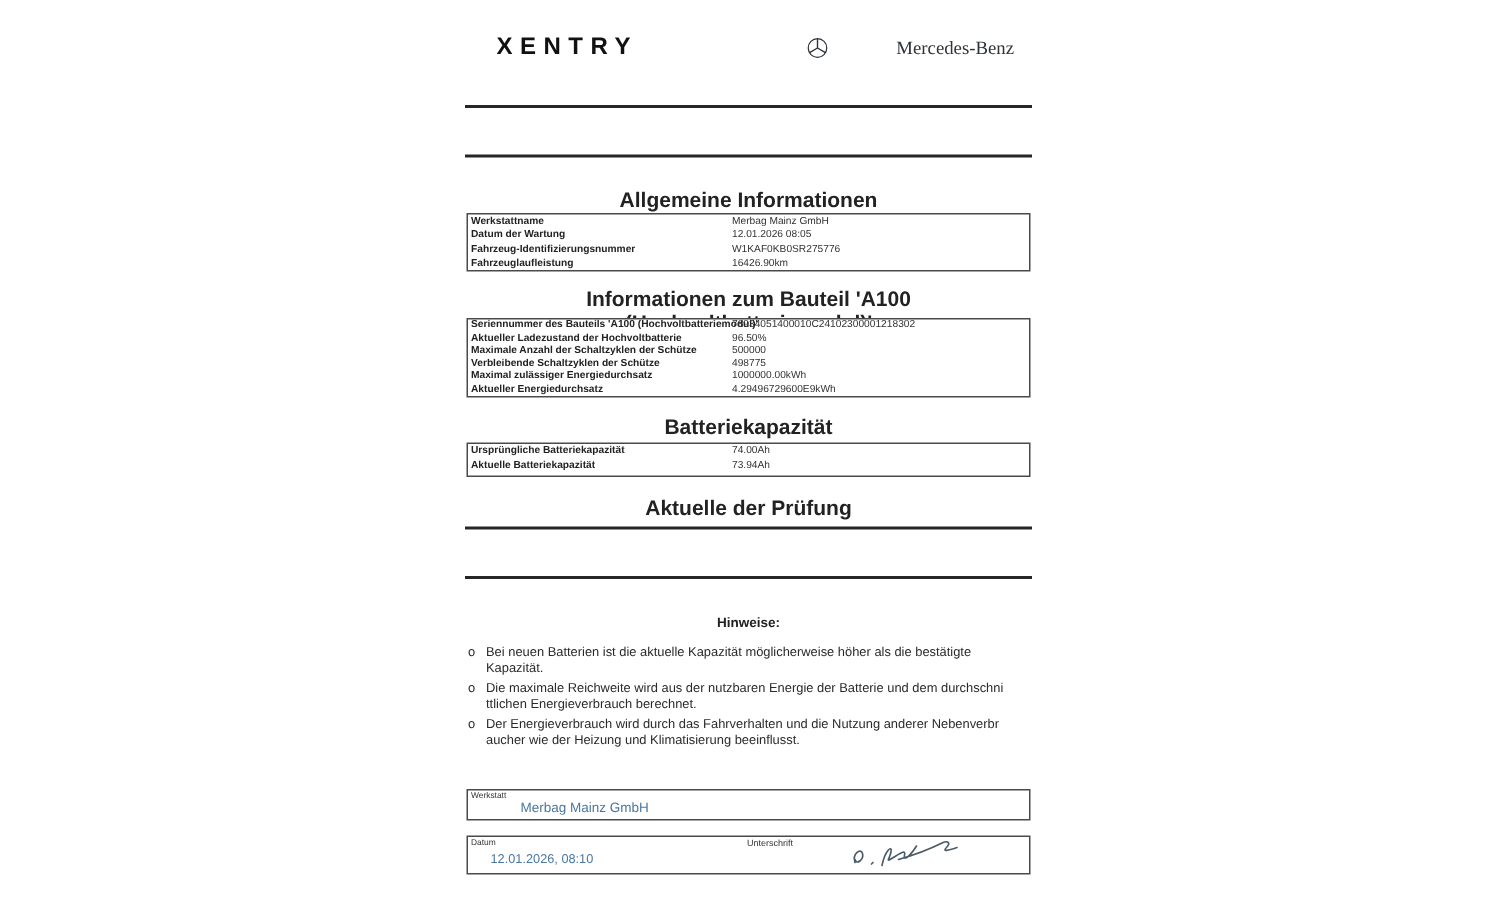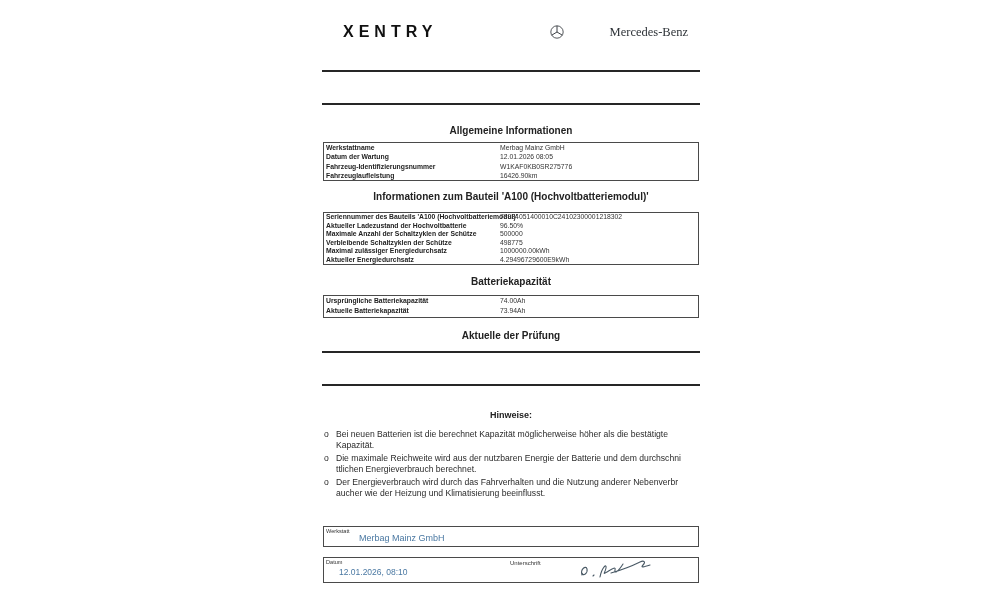--- a/index.html
+++ b/index.html
@@ -1,35 +1,35 @@
 <!DOCTYPE html>
 <html><head>
 <meta charset="utf-8">
 <style>
   * { margin:0; padding:0; box-sizing:border-box; }
   html,body { width:1000px; height:600px; background:#ffffff; overflow:hidden;
     font-family:"Liberation Sans", sans-serif; color:#1c1c1c; }
-  .doc { position:absolute; left:322px; top:0; width:378px; height:600px; }
+  .doc { position:absolute; left:310px; top:0; width:378px; height:600px; }
 
   
   .brand-row { position:absolute; top:22px; left:0; width:100%; height:20px;
     display:flex; justify-content:space-between; align-items:center;
     padding-left:21px; padding-right:12px; }
   .xentry { font-weight:800; font-size:16px; letter-spacing:5px; color:#111; }
   .mb { display:flex; align-items:center; gap:5px; }
   .mb-star { width:14px; height:14px; }
   .mb-word { font-family:"Liberation Serif", serif; font-size:12.5px; color:#2e3338;padding-left:41px; }
 
   .rule { position:absolute; left:0; width:100%; height:2px; background:#262626; }
   .rule1 { top:70px; } .rule2 { top:103px; } .rule3 { top:351px; } .rule4 { top:384px; }
 
   .title { position:absolute; top:82px; left:0; width:100%; text-align:center;
     font-size:11px; font-weight:bold; color:#222; }
   .sec-h { position:absolute; left:0; width:100%; text-align:center;
-    font-size:10px; font-weight:bold; color:#222; }
+    font-size:14px; font-weight:bold; color:#222; }
   .h-general { top:125px; } .h-component { top:191px; }
   .h-capacity { top:276px; } .h-result { top:330px; } .h-notes { top:410px; font-size:9px; }
 
   .tbl { position:absolute; left:1px; width:376px; border:1px solid #4a4a4a;
     background:#fff; overflow:hidden; }
   .t-general { top:142px; height:39px; }
   .t-component { top:212px; height:53px; }
   .t-capacity { top:295px; height:23px; }
   .trow { display:flex; white-space:nowrap; overflow:hidden; }
   .t-general .trow { font-size:6.8px; line-height:9.3px; }
@@ -136,21 +136,21 @@
   </div>
 
   <div class="sec-h h-result">Aktuelle der Prüfung</div>
   <div class="rule rule3"></div>
   <div class="rule rule4"></div>
 
   <div class="sec-h h-notes">Hinweise:</div>
   <div class="notes">
     <div class="note">
       <span class="marker">o</span>
-      <span class="ntext">Bei neuen Batterien ist die berechnet Kapazität möglicherweise höher als die bestätigte
+      <span class="ntext">Bei neuen Batterien ist die aktuelle Kapazität möglicherweise höher als die bestätigte
 Kapazität.</span>
     </div>
     <div class="note">
       <span class="marker">o</span>
       <span class="ntext">Die maximale Reichweite wird aus der nutzbaren Energie der Batterie und dem durchschni
 ttlichen Energieverbrauch berechnet.</span>
     </div>
     <div class="note">
       <span class="marker">o</span>
       <span class="ntext">Der Energieverbrauch wird durch das Fahrverhalten und die Nutzung anderer Nebenverbr

